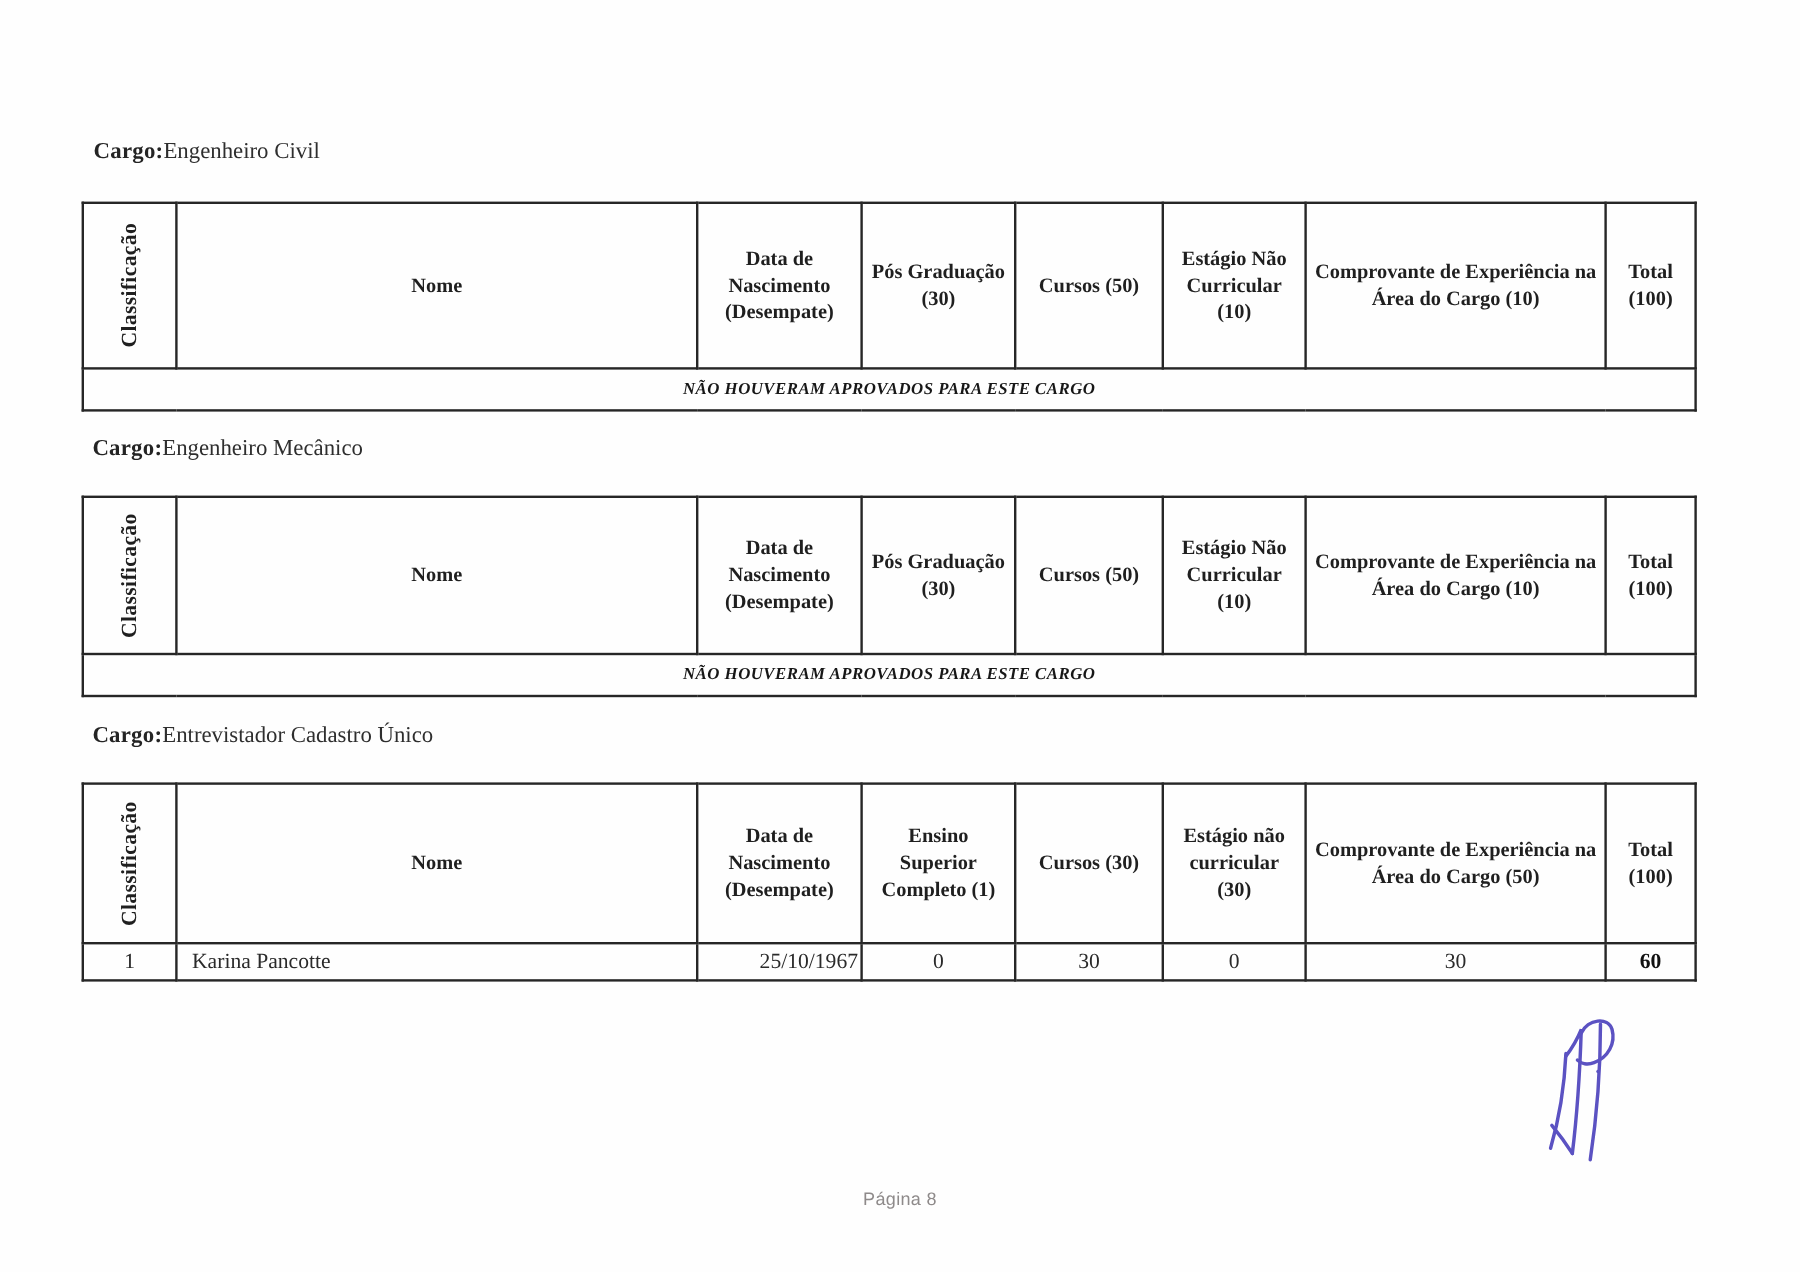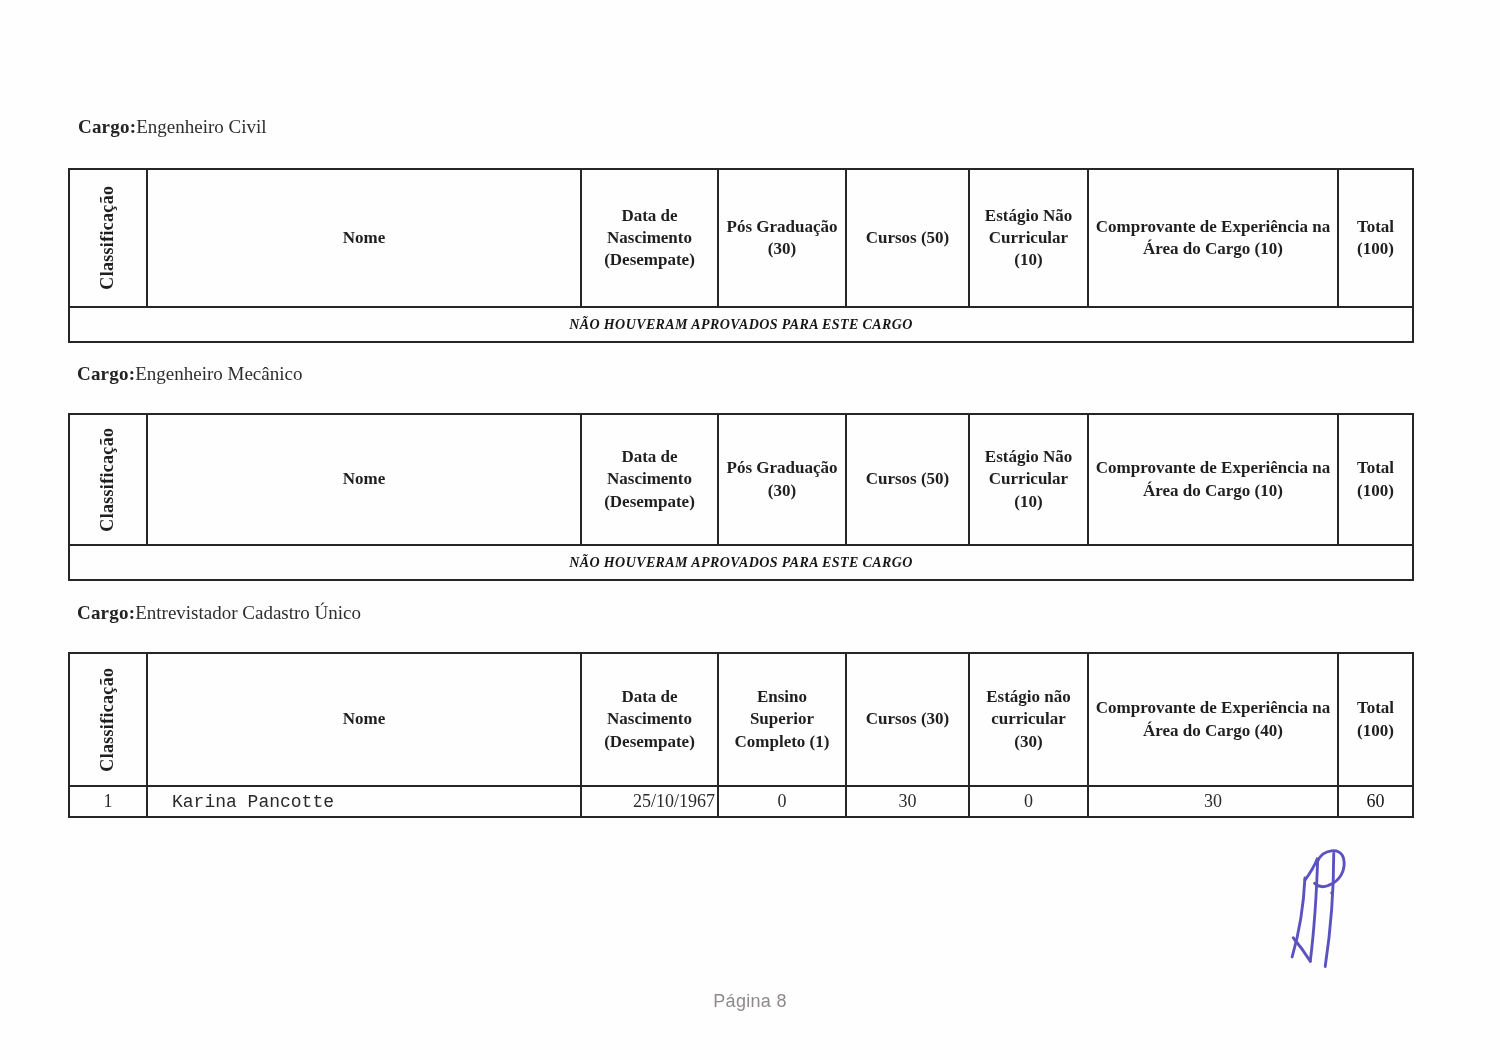--- a/index.html
+++ b/index.html
@@ -54,23 +54,23 @@
     font-style:italic;
   }
   .data-row td{
     height:29px;
     font-size:18px;
     text-align:center;
     vertical-align:middle;
     color:#2a2a2a;
     padding:0 4px;
   }
-  .data-row td.name-cell{text-align:left;padding-left:24px;font-family:Liberation Mono, monospace;}
+  .data-row td.name-cell{text-align:left;padding-left:12px;}
   .data-row td.date-cell{text-align:right;padding-right:2px;}
-  .data-row td.total-cell{font-weight:normal;color:#111;}
+  .data-row td.total-cell{font-weight:bold;color:#111;}
   .rot-wrap{
     display:flex;align-items:center;justify-content:center;
     width:100%;height:100%;
   }
   .rot{
     transform:rotate(-90deg);
     white-space:nowrap;
     font-size:18px;
     font-weight:bold;
     letter-spacing:0.3px;
@@ -78,21 +78,21 @@
   .signature{
     position:absolute;
     left:1283px;top:846px;
     width:78px;height:128px;
   }
   .page-number{
     position:absolute;
     left:0;right:0;top:991px;
     text-align:center;
     font-family:"Liberation Sans", sans-serif;
-    font-size:18px;
+    font-size:15px;
     color:#8e8a8a;
     letter-spacing:0.3px;
   }
 </style>
 </head>
 <body>
 
 <div class="page">
 
   <div class="cargo-line" style="left:78px;top:116px;">
@@ -191,21 +191,21 @@
         <th>
             <div class="rot-wrap">
               <div class="rot">Classificação</div>
             </div>
           </th>
         <th>Nome</th>
         <th>Data de Nascimento (Desempate)</th>
         <th>Ensino Superior Completo (1)</th>
         <th>Cursos (30)</th>
         <th>Estágio não curricular (30)</th>
-        <th>Comprovante de Experiência na Área do Cargo (40)</th>
+        <th>Comprovante de Experiência na Área do Cargo (50)</th>
         <th>Total (100)</th>
       </tr>
     </thead>
     <tbody>
       <tr class="data-row">
         <td>1</td>
         <td class="name-cell">Karina Pancotte</td>
         <td class="date-cell">25/10/1967</td>
         <td>0</td>
         <td>30</td>

